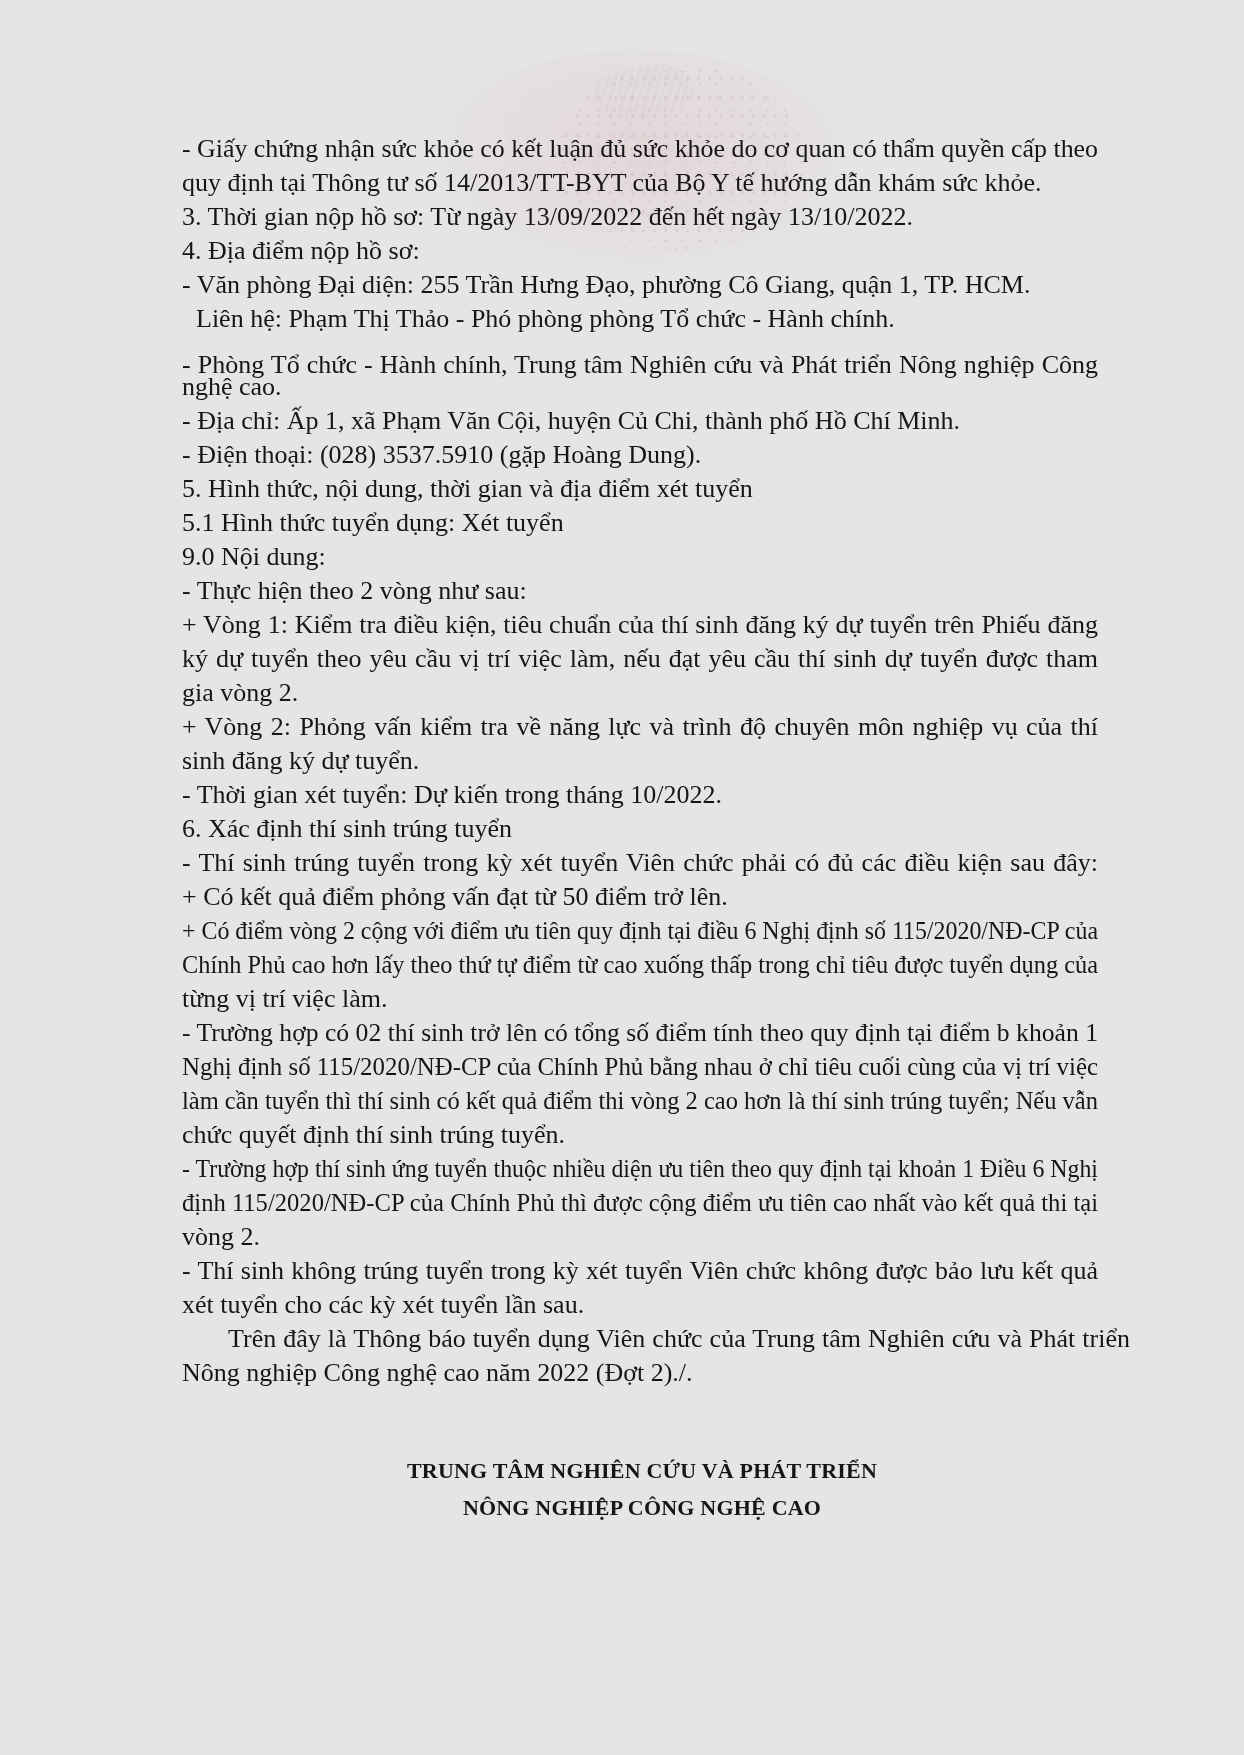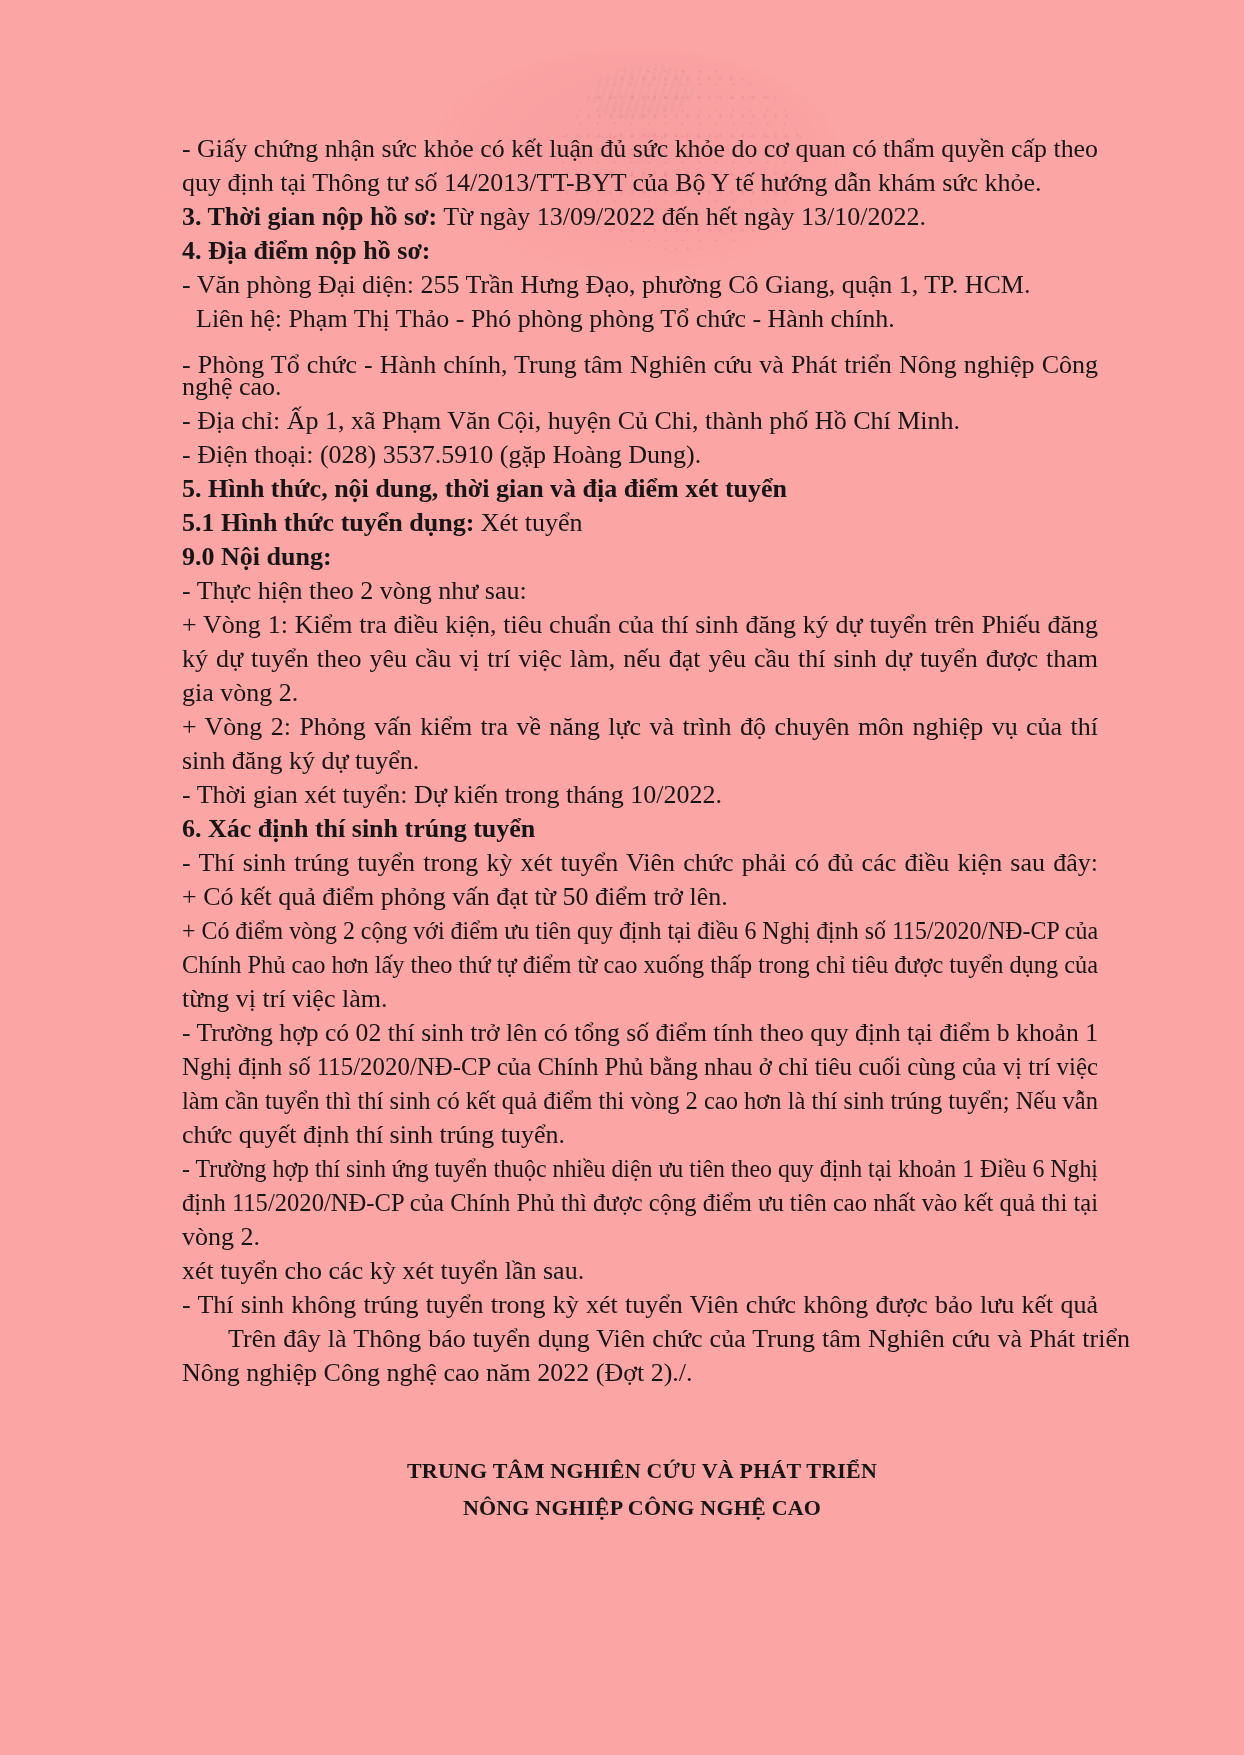--- a/index.html
+++ b/index.html
@@ -1,17 +1,17 @@
 <!DOCTYPE html>
 <html style="--text-color: #161616;"><head>
 <meta charset="utf-8">
 <style>
   html,body{margin:0;padding:0;background:#ffffff;}
   .page{
-    position:relative;width:1244px;height:1755px;background:#fca5a5;overflow:hidden;
+    position:relative;width:1244px;height:1755px;background:#e5e5e5;overflow:hidden;
     font-family:"Liberation Serif","DejaVu Serif",serif;color:var(--text-color,#161616);
   }
   
   .stamp-bleed{
     position:absolute;left:430px;top:50px;width:410px;height:220px;border-radius:50%;
     background:radial-gradient(ellipse at 52% 45%, rgba(214,110,125,0.12), rgba(214,110,125,0.045) 55%, rgba(214,110,125,0) 75%);
     filter:blur(2px);pointer-events:none;
   }
   .stamp-speckle{
     position:absolute;left:555px;top:65px;width:250px;height:185px;border-radius:50%;
@@ -22,21 +22,21 @@
     opacity:.55;filter:blur(.4px);pointer-events:none;
   }
   .scan-smudge{
     position:absolute;left:590px;top:66px;width:104px;height:52px;border-radius:45%;
     background:repeating-linear-gradient(115deg, rgba(120,120,126,0.20) 0 2px, transparent 2px 7px);
     transform:rotate(-8deg);filter:blur(1px);opacity:.45;pointer-events:none;
   }
   #doc-body{position:absolute;left:182px;top:132px;width:916px;}
   .line{height:34px;line-height:34px;font-size:26px;white-space:nowrap;overflow:visible;}
   .ln{display:inline-block;white-space:pre;transform-origin:0 60%;}
-  .b{font-weight:bold;}
+  .b{font-weight:normal;}
   .signature{
     position:absolute;top:1452px;left:642px;transform:translateX(-50%);
     text-align:center;font-weight:bold;font-size:22px;line-height:37px;white-space:nowrap;
     letter-spacing:.2px;
   }
 </style>
 </head>
 <body>
 
 <div class="page">
@@ -71,22 +71,22 @@
       <div class="line"><span class="ln" style="transform: scaleX(0.919679);"><span>+ Có điểm vòng 2 cộng với điểm ưu tiên quy định tại điều 6 Nghị định số 115/2020/NĐ-CP của</span></span></div>
       <div class="line"><span class="ln" style="transform: scaleX(0.936097);"><span>Chính Phủ cao hơn lấy theo thứ tự điểm từ cao xuống thấp trong chỉ tiêu được tuyển dụng của</span></span></div>
       <div class="line"><span class="ln"><span>từng vị trí việc làm.</span></span></div>
       <div class="line"><span class="ln" style="transform: scaleX(0.986587);"><span>- Trường hợp có 02 thí sinh trở lên có tổng số điểm tính theo quy định tại điểm b khoản 1</span></span></div>
       <div class="line"><span class="ln" style="transform: scaleX(0.95708);"><span>Nghị định số 115/2020/NĐ-CP của Chính Phủ bằng nhau ở chỉ tiêu cuối cùng của vị trí việc</span></span></div>
       <div class="line"><span class="ln" style="transform: scaleX(0.942432);"><span>làm cần tuyển thì thí sinh có kết quả điểm thi vòng 2 cao hơn là thí sinh trúng tuyển; Nếu vẫn</span></span></div>
       <div class="line"><span class="ln"><span>chức quyết định thí sinh trúng tuyển.</span></span></div>
       <div class="line"><span class="ln" style="transform: scaleX(0.91739);"><span>- Trường hợp thí sinh ứng tuyển thuộc nhiều diện ưu tiên theo quy định tại khoản 1 Điều 6 Nghị</span></span></div>
       <div class="line"><span class="ln" style="transform: scaleX(0.946357);"><span>định 115/2020/NĐ-CP của Chính Phủ thì được cộng điểm ưu tiên cao nhất vào kết quả thi tại</span></span></div>
       <div class="line"><span class="ln"><span>vòng 2.</span></span></div>
+      <div class="line"><span class="ln" style="word-spacing: 0.73989px;"><span>- Thí sinh không trúng tuyển trong kỳ xét tuyển Viên chức không được bảo lưu kết quả</span></span></div>
       <div class="line"><span class="ln"><span>xét tuyển cho các kỳ xét tuyển lần sau.</span></span></div>
-      <div class="line"><span class="ln" style="word-spacing: 0.73989px;"><span>- Thí sinh không trúng tuyển trong kỳ xét tuyển Viên chức không được bảo lưu kết quả</span></span></div>
       <div class="line" style="padding-left: 14px;"><span class="ln" style="word-spacing: 0.583008px; margin-left: 32px;"><span>Trên đây là Thông báo tuyển dụng Viên chức của Trung tâm Nghiên cứu và Phát triển</span></span></div>
       <div class="line"><span class="ln"><span>Nông nghiệp Công nghệ cao năm 2022 (Đợt 2)./.</span></span></div>
     </div>
 
   <div class="signature">
     <div>TRUNG TÂM NGHIÊN CỨU VÀ PHÁT TRIỂN</div>
     <div>NÔNG NGHIỆP CÔNG NGHỆ CAO</div>
   </div>
 </div>
 

